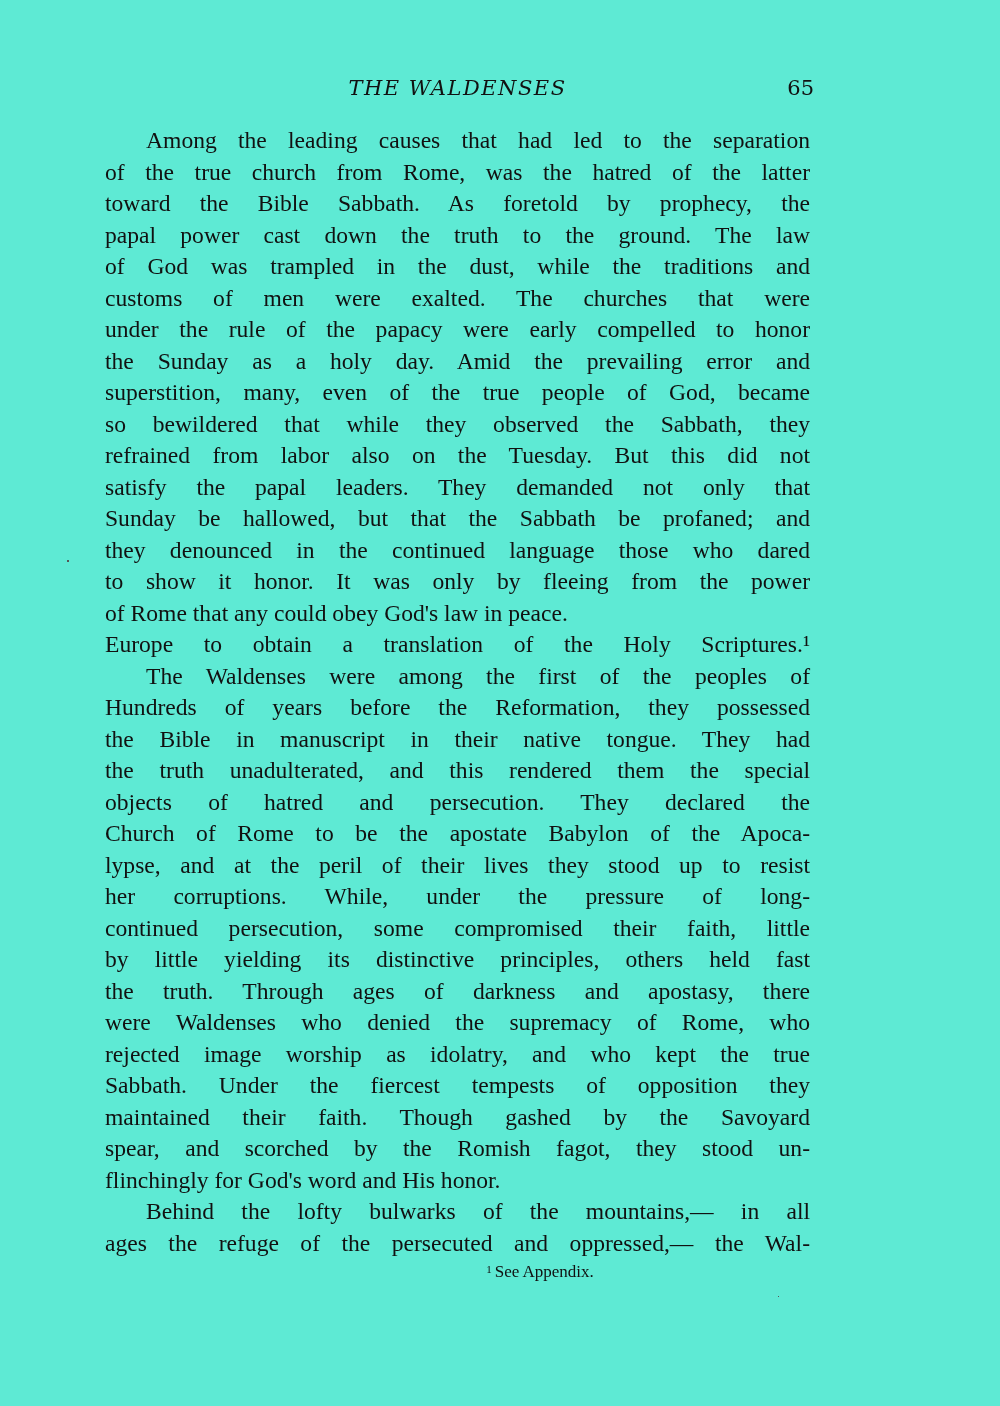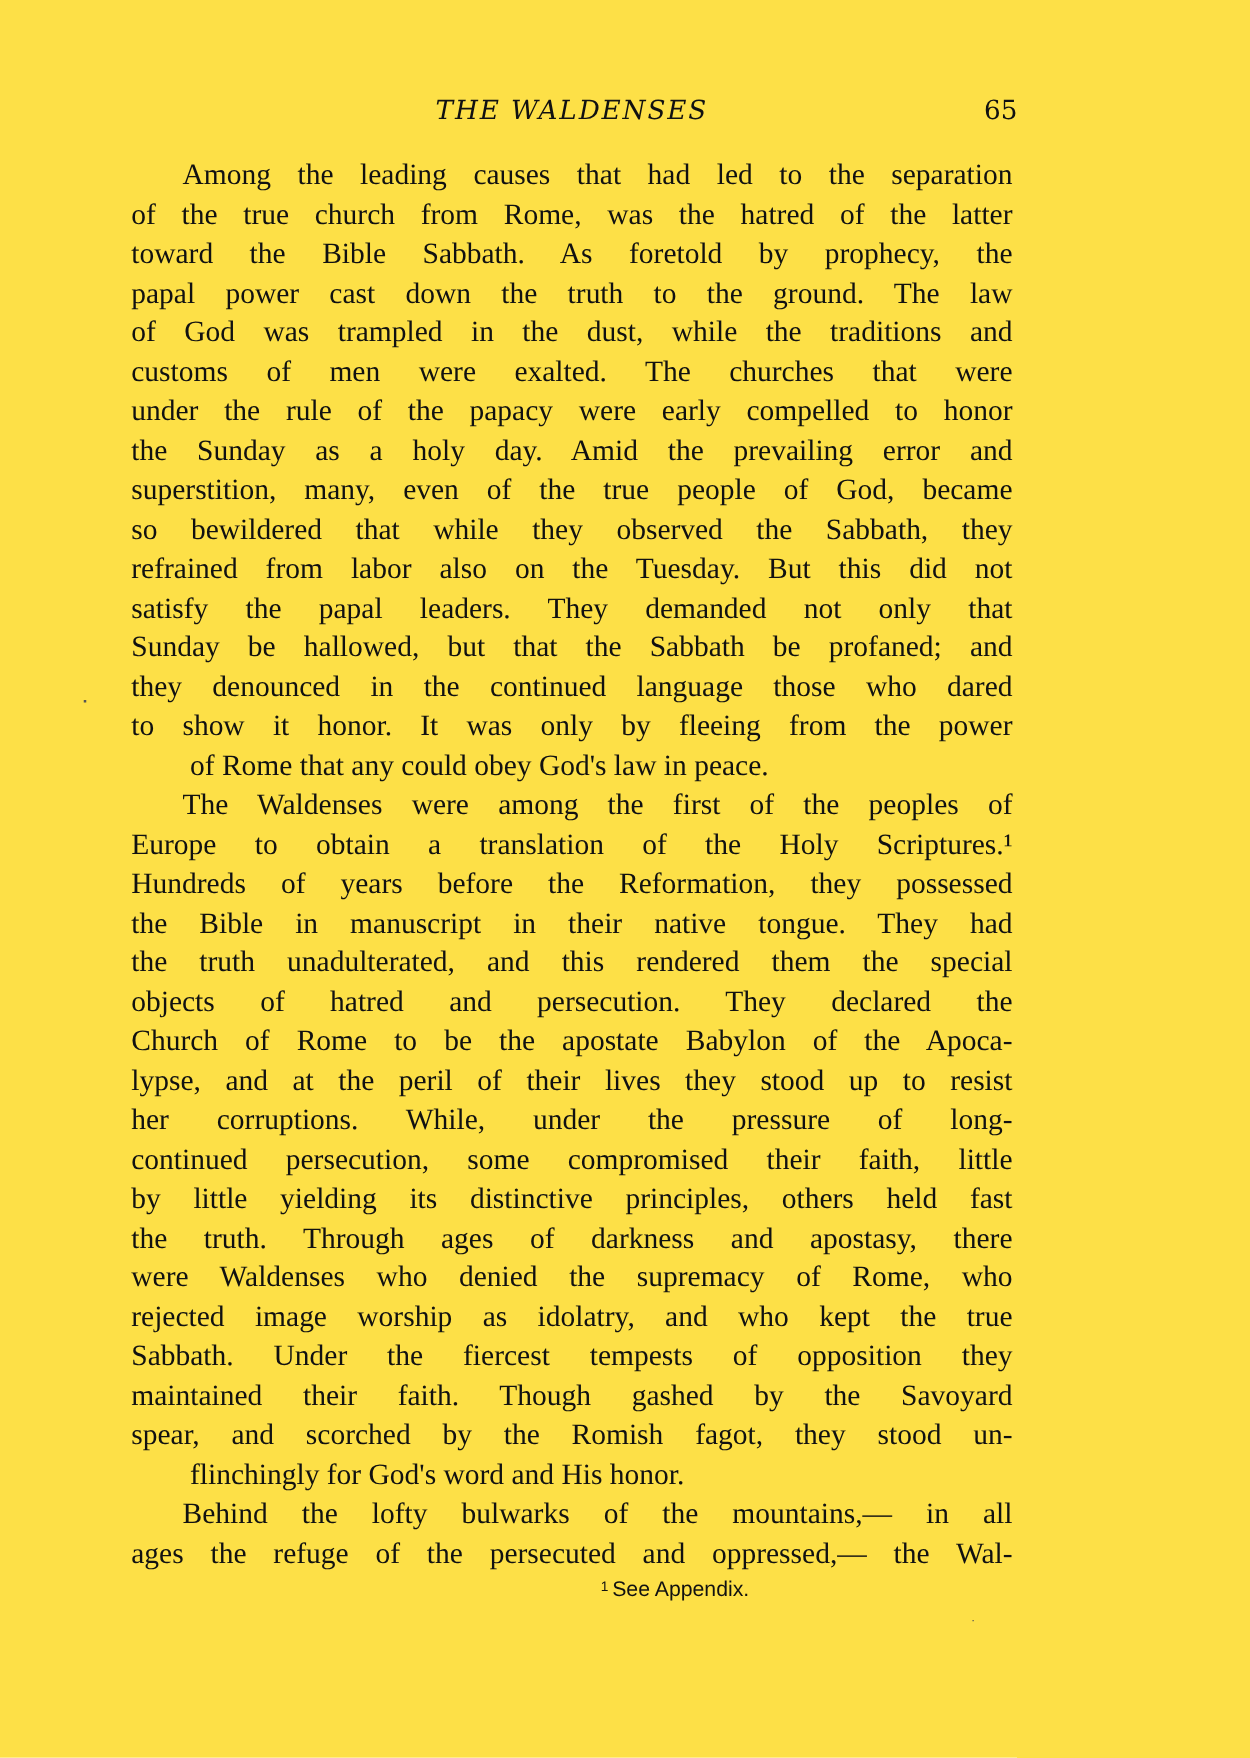--- a/index.html
+++ b/index.html
@@ -1,25 +1,25 @@
 <!DOCTYPE html>
 <html><head>
 <meta charset="utf-8">
 <style>
   html, body { margin: 0; padding: 0; background: #ffffff; }
   body { width: 1000px; height: 1406px; position: relative; overflow: hidden; }
-  .page { position: absolute; left: 0; top: 0; width: 1000px; height: 1406px; background: #fde047; color: #111; }
+  .page { position: absolute; left: 0; top: 0; width: 1000px; height: 1406px; background: #5eead4; color: #111; }
   .running-head { position: absolute; top: 76px; left: 105px; width: 705px; height: 30px; font-family: "DejaVu Serif", serif; }
   .running-title { position: absolute; left: 0; right: 0; text-align: center; font-style: italic; font-size: 21px; letter-spacing: 1.5px; top: 0; }
   .page-number { position: absolute; right: -4px; top: 0; font-size: 21px; }
   .body { position: absolute; top: 125px; left: 105px; width: 705px; font-family: "Liberation Serif", serif; font-size: 23.6px; line-height: 31.5px; }
   .line { display: block; white-space: nowrap; text-align: justify; text-align-last: justify; height: 31.5px; }
-  .line.last { text-align-last: left; margin-left: 47px; }
+  .line.last { text-align-last: left; }
   .line.indent { padding-left: 41px; }
-  .footnote { position: absolute; top: 1262px; left: 0; width: 1000px; text-align: center; font-family: Liberation Sans, sans-serif; font-size: 17px; padding-left: 80px; box-sizing: border-box; }
+  .footnote { position: absolute; top: 1262px; left: 0; width: 1000px; text-align: center; font-family: Liberation Serif, serif; font-size: 17px; padding-left: 80px; box-sizing: border-box; }
   .footnote sup { font-size: 11px; vertical-align: 4px; margin-right: 3px; }
   .speck { position: absolute; width: 2px; height: 2px; background: #555; }
 </style>
 </head>
 <body>
 
 <div class="page">
 
   <div class="running-head">
     <div class="running-title">THE WALDENSES</div>
@@ -41,22 +41,22 @@
       <span class="line">so bewildered that while they observed the Sabbath, they</span>
       <span class="line">refrained from labor also on the Tuesday.  But this did not</span>
       <span class="line">satisfy the papal leaders.  They demanded not only that</span>
       <span class="line">Sunday be hallowed, but that the Sabbath be profaned; and</span>
       <span class="line">they denounced in the continued language those who dared</span>
       <span class="line">to show it honor.  It was only by fleeing from the power</span>
       <span class="line last">of Rome that any could obey God's law in peace.</span>
     </div>
 
     <div>
+      <span class="line">Europe to obtain a translation of the Holy Scriptures.¹</span>
       <span class="line indent">The Waldenses were among the first of the peoples of</span>
-      <span class="line">Europe to obtain a translation of the Holy Scriptures.¹</span>
       <span class="line">Hundreds of years before the Reformation, they possessed</span>
       <span class="line">the Bible in manuscript in their native tongue.  They had</span>
       <span class="line">the truth unadulterated, and this rendered them the special</span>
       <span class="line">objects of hatred and persecution.  They declared the</span>
       <span class="line">Church of Rome to be the apostate Babylon of the Apoca-</span>
       <span class="line">lypse, and at the peril of their lives they stood up to resist</span>
       <span class="line">her corruptions.  While, under the pressure of long-</span>
       <span class="line">continued persecution, some compromised their faith, little</span>
       <span class="line">by little yielding its distinctive principles, others held fast</span>
       <span class="line">the truth.  Through ages of darkness and apostasy, there</span>

